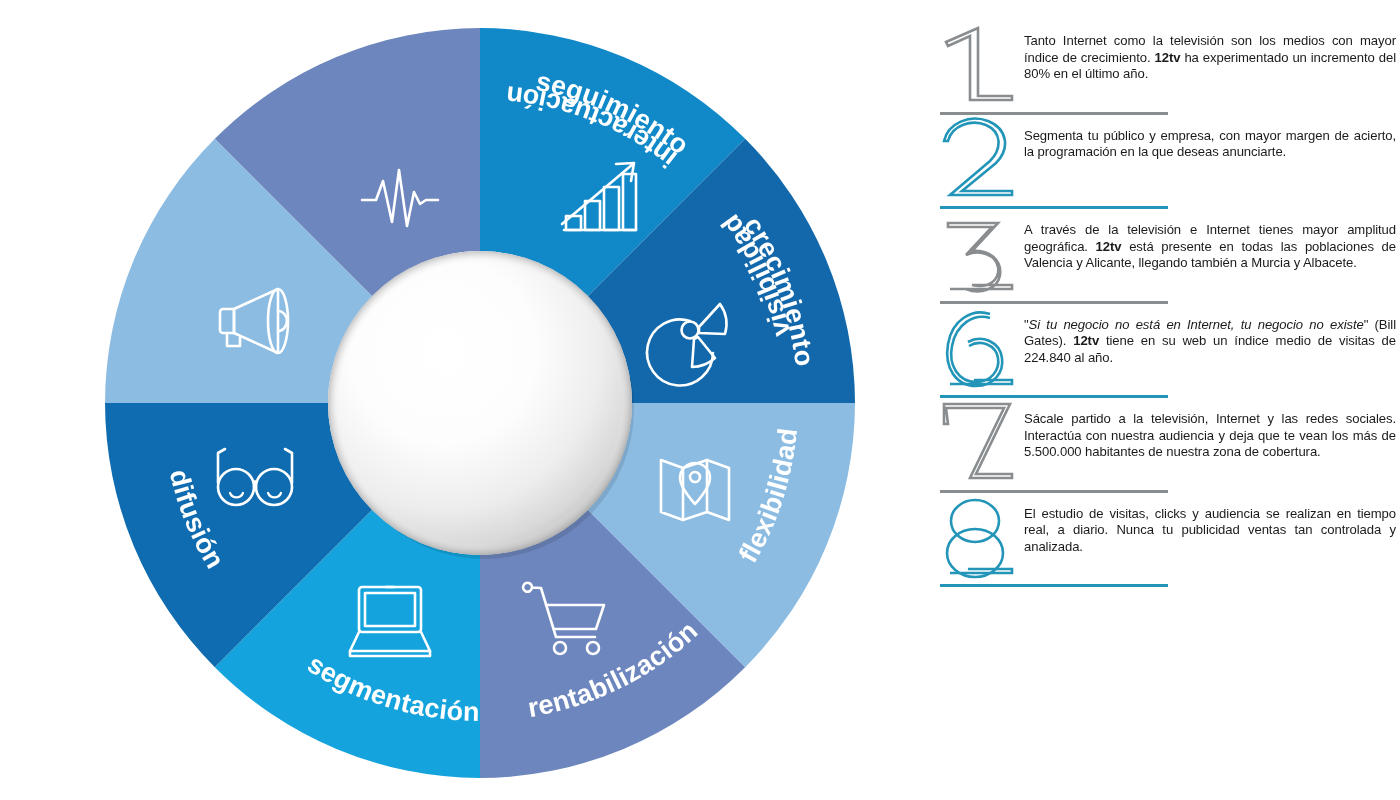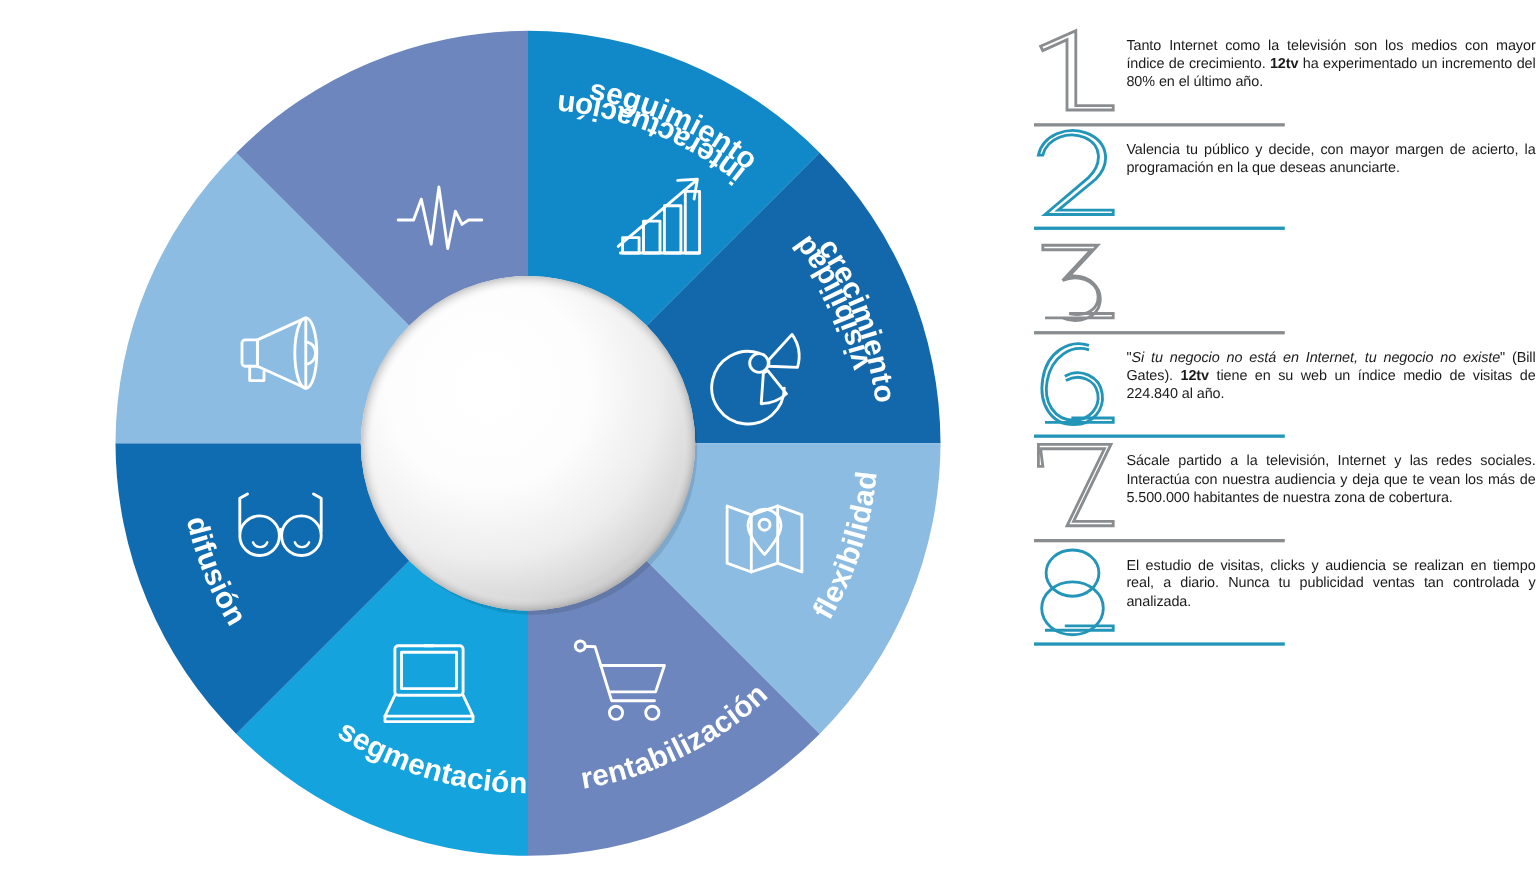--- a/index.html
+++ b/index.html
@@ -245,30 +245,31 @@
       <div class="item-text">Tanto Internet como la televisión son los medios con mayor índice de crecimiento. <b>12tv</b> ha experimentado un incremento del 80% en el último año.</div>
       <div class="rule" style="background: rgb(138, 141, 143);"></div>
     </div>
 
     <div class="item">
       <div class="item-num">
         <svg width="96" height="96" viewBox="0 0 96 96">
           <path fill="none" stroke-width="2.6" stroke-linejoin="miter" d="M 20 26 C 24 10 44 4 58 10 C 74 17 74 34 62 46 L 22 80 L 84 80 L 84 76 L 34 76 L 68 48 C 82 34 80 14 60 6 C 42 -1 20 8 16 26 Z" stroke="#2295b8"></path>
         </svg>
       </div>
-      <div class="item-text">Valencia tu público y decide, con mayor margen de acierto, la programación en la que deseas anunciarte.</div>
+      <div class="item-text">Segmenta tu público y empresa, con mayor margen de acierto, la programación en la que deseas anunciarte.</div>
       <div class="rule" style="background: rgb(34, 149, 184);"></div>
     </div>
 
     <div class="item">
       <div class="item-num">
         <svg width="96" height="96" viewBox="0 0 96 96">
           <path fill="none" stroke-width="2.6" stroke-linejoin="miter" d="M 20 14 L 70 14 L 44 42 C 62 40 74 52 72 66 C 70 80 52 86 38 80 L 22 80 L 84 80 L 84 76 L 44 76 C 62 80 72 70 70 58 C 68 46 52 40 38 46 L 64 18 L 20 18 Z" stroke="#8a8d8f"></path>
         </svg>
       </div>
+      <div class="item-text">A través de la televisión e Internet tienes mayor amplitud geográfica. <b>12tv</b> está presente en todas las poblaciones de Valencia y Alicante, llegando también a Murcia y Albacete.</div>
       <div class="rule" style="background: rgb(138, 141, 143);"></div>
     </div>
 
 
 
     <div class="item">
       <div class="item-num">
         <svg width="96" height="96" viewBox="0 0 96 96">
           <path fill="none" stroke-width="2.6" stroke-linejoin="miter" d="M 62 10 C 44 4 24 16 20 40 C 16 64 28 82 48 82 C 66 82 76 68 74 54 C 72 38 54 30 40 38 M 62 14 C 46 9 28 20 24 42 C 20 62 31 78 48 78 C 63 78 72 66 70 54 C 68 41 53 35 41 42" stroke="#2295b8"></path>
           <path fill="none" stroke-width="2.6" stroke-linejoin="miter" d="M 22 80 L 84 80 L 84 76 L 46 76" stroke="#2295b8"></path>

